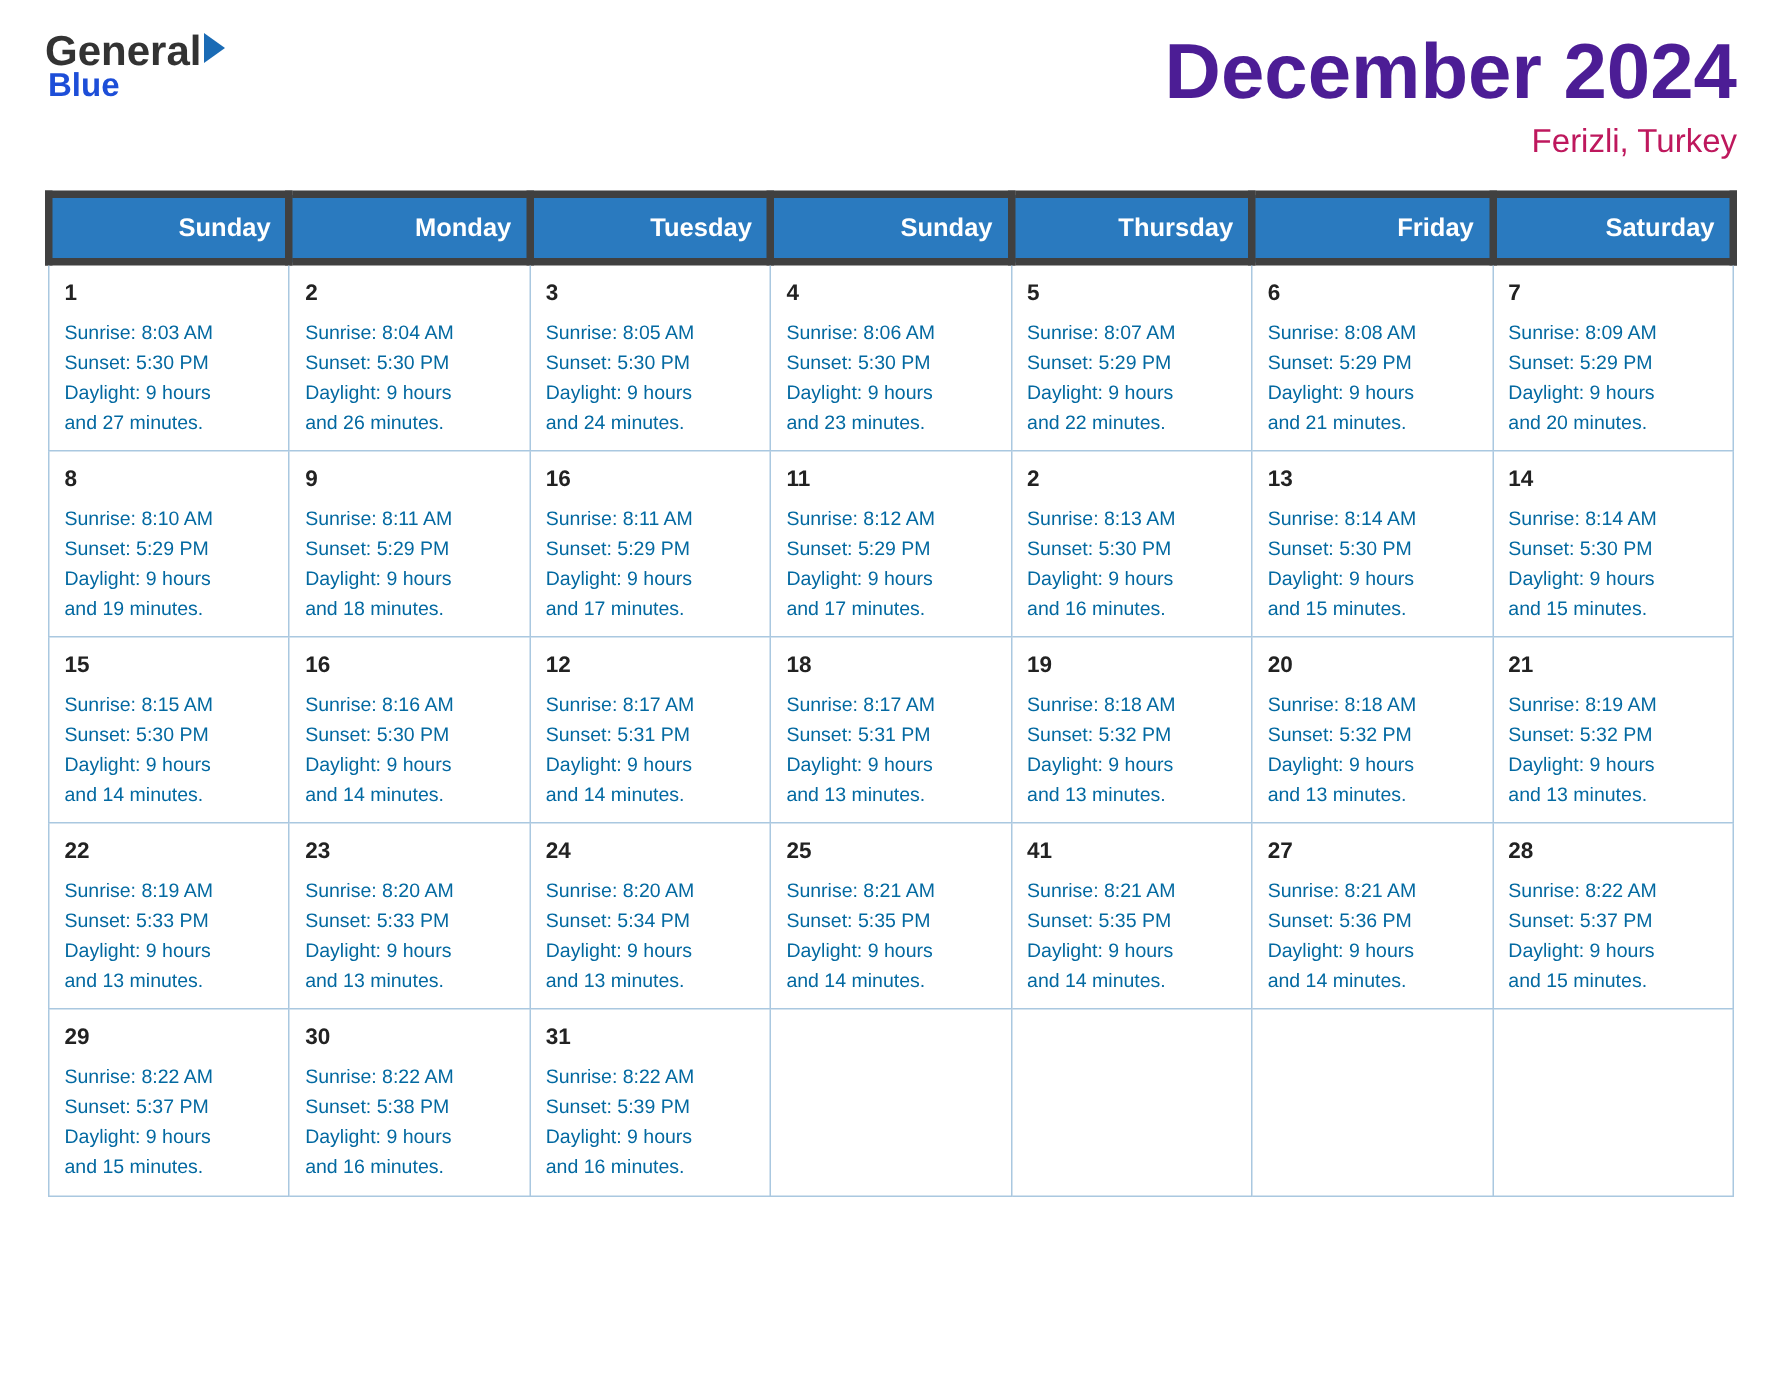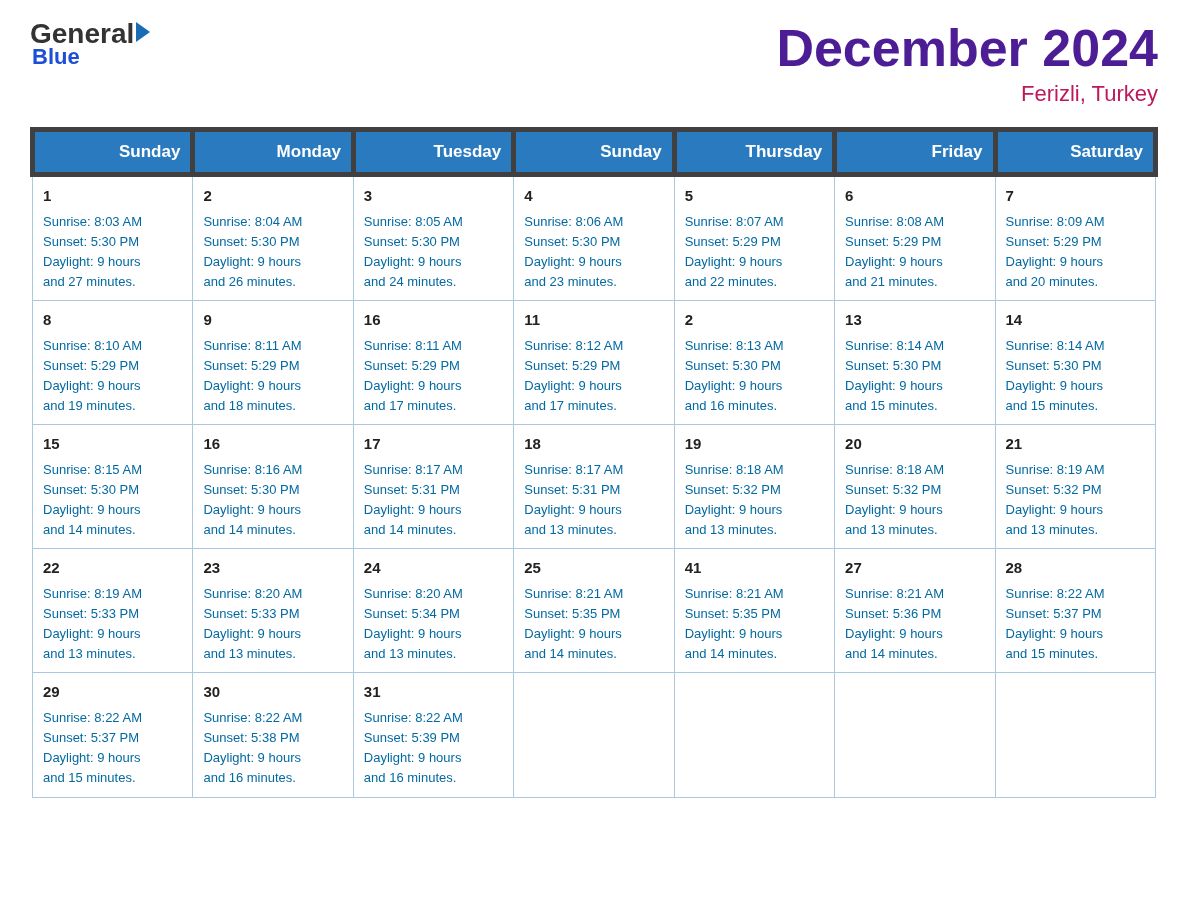--- a/index.html
+++ b/index.html
@@ -192,21 +192,21 @@
       <tr>
         <td>
           <span class="day-num">15</span>
           <div class="day-info">Sunrise: 8:15 AM<br>Sunset: 5:30 PM<br>Daylight: 9 hours<br>and 14 minutes.</div>
         </td>
         <td>
           <span class="day-num">16</span>
           <div class="day-info">Sunrise: 8:16 AM<br>Sunset: 5:30 PM<br>Daylight: 9 hours<br>and 14 minutes.</div>
         </td>
         <td>
-          <span class="day-num">17</span>
+          <span class="day-num">12</span>
           <div class="day-info">Sunrise: 8:17 AM<br>Sunset: 5:31 PM<br>Daylight: 9 hours<br>and 14 minutes.</div>
         </td>
         <td>
           <span class="day-num">18</span>
           <div class="day-info">Sunrise: 8:17 AM<br>Sunset: 5:31 PM<br>Daylight: 9 hours<br>and 13 minutes.</div>
         </td>
         <td>
           <span class="day-num">19</span>
           <div class="day-info">Sunrise: 8:18 AM<br>Sunset: 5:32 PM<br>Daylight: 9 hours<br>and 13 minutes.</div>
         </td>

